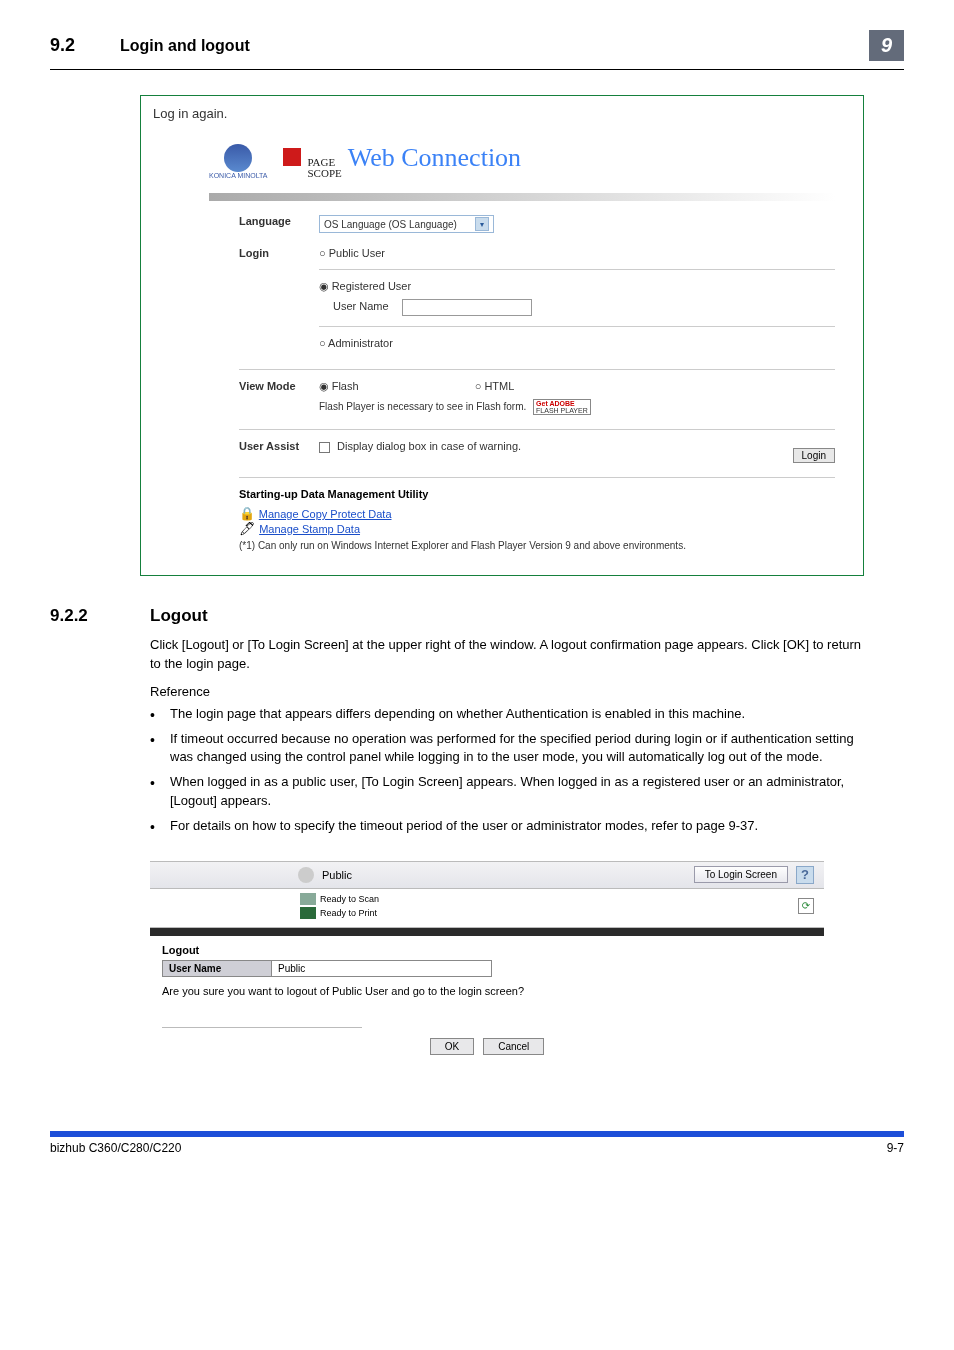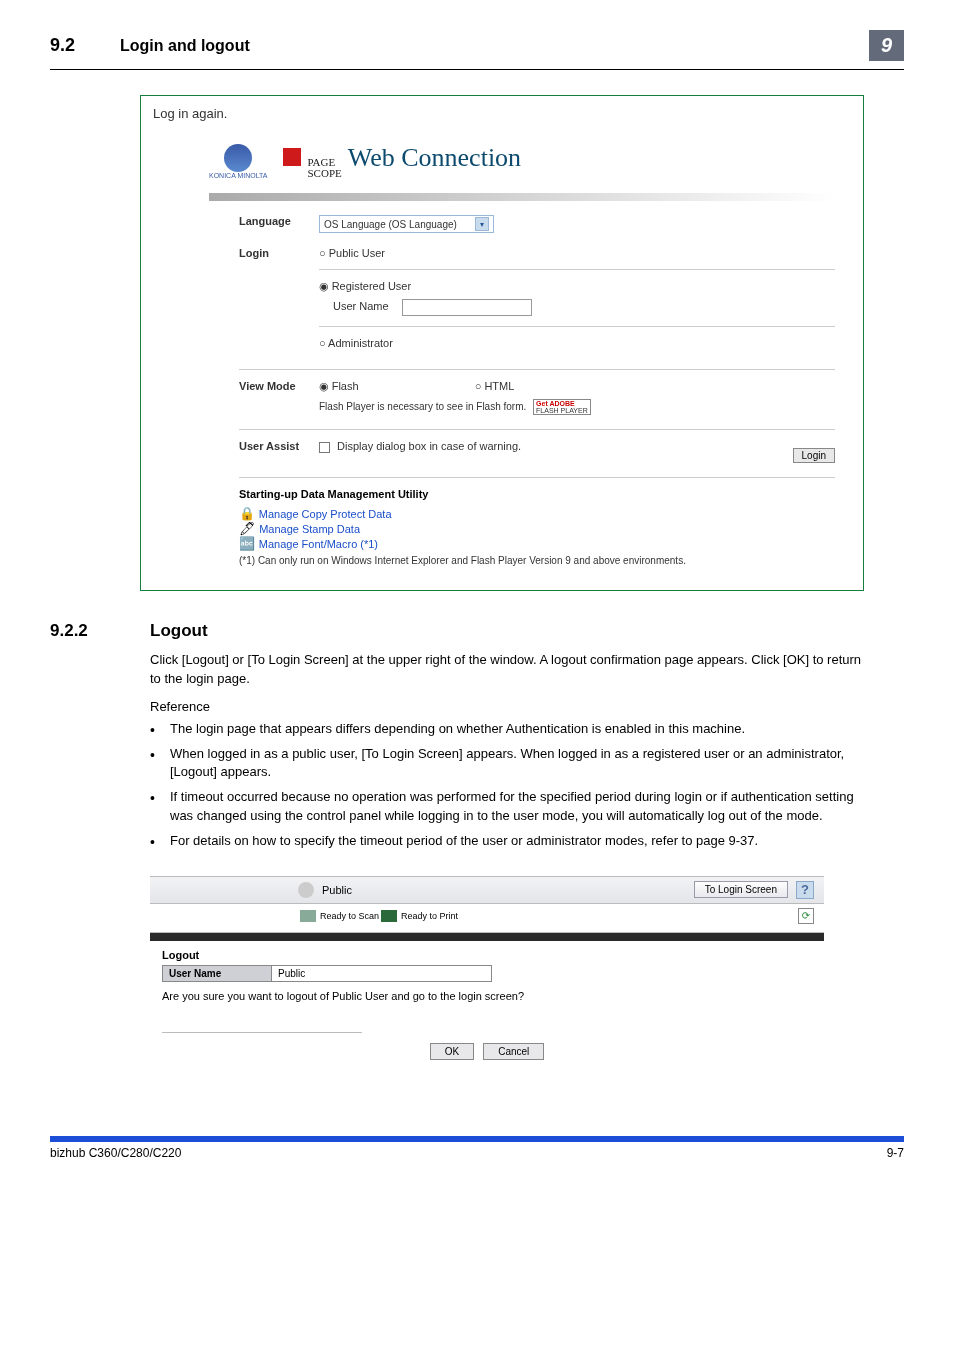--- a/index.html
+++ b/index.html
@@ -85,21 +85,21 @@
       background: #ce1a1a;
       display: inline-block;
     }
     .ps-text {
       font-size: 11px;
       line-height: 1;
       color: #222;
     }
     .wc-text {
       font-size: 26px;
-      color: #0c4a6e;
+      color: #3b82f6;
     }
     .divider-gradient {
       height: 8px;
       background: linear-gradient(to right, #aaa 0%, #eee 80%, #fff 100%);
       margin: 4px 0 14px 0;
     }
     .form-row {
       display: flex;
       align-items: flex-start;
       margin-bottom: 14px;
@@ -152,21 +152,21 @@
       margin-right: 4px;
     }
     .login-btn {
       float: right;
       border: 1px solid #888;
       background: #e8e8e8;
       padding: 1px 8px;
       font-size: 10px;
       margin-top: 8px;
     }
-    .link-blue { color: #1a4ec9; font-size: 11px; }
+    .link-blue { color: #1a4ec9; text-decoration: underline; font-size: 11px; }
     .small-note { font-size: 10px; color: #333; }
     .flash-badge {
       display:inline-block;
       border: 1px solid #888;
       background:#fff;
       font-size: 7px;
       padding: 0 2px;
       color:#333;
       vertical-align: middle;
       margin-left: 4px;
@@ -260,21 +260,21 @@
       justify-content:center;
       font-size:13px;
     }
     .status-row {
       padding: 4px 10px 8px 150px;
       font-size:9px;
       border-bottom:1px solid #bbb;
       display:flex;
       align-items:center;
     }
-    .status-block { display:flex; flex-direction:row; gap:2px;text-align:right;}
+    .status-block { display:flex; flex-direction:column; gap:2px;text-align:right;}
     .status-item { display:flex; align-items:center; gap:4px;}
     .scan-icon { width:16px;height:12px;background:#8a9; }
     .print-icon { width:16px;height:12px;background:#2a6a3a; }
     .refresh-icon {
       width:16px;height:16px;border:1px solid #888;background:#fff;
       display:inline-flex;align-items:center;justify-content:center;
       font-size:10px;color:#2a8a3a;
     }
     .black-bar { height:8px; background:#2a2a2a; }
     .logout-body { padding:8px 12px 16px 12px; font-size:11px;}
@@ -396,36 +396,35 @@
         <span>Display dialog box in case of warning.</span>
         <button class="login-btn">Login</button>
       </div>
     </div>
     <hr class="hr-thin" style="margin-left:30px; clear:both;">
 
     <div style="padding-left:30px;">
       <div style="font-weight:bold; font-size:11px; margin-bottom:4px;">Starting-up Data Management Utility</div>
       <div style="margin-top:6px;">🔒 <a class="link-blue">Manage Copy Protect Data</a></div>
       <div>🖊 <a class="link-blue">Manage Stamp Data</a></div>
-      <div>🔤 <a class="link-blue">Manage Font/Macro (*1)</a></div>
       <div class="small-note" style="margin-top:4px;">(*1) Can only run on Windows Internet Explorer and Flash Player Version 9 and above environments.</div>
     </div>
   </div>
 </div>
 
 <div class="section-heading-row">
   <div class="section-number">9.2.2</div>
   <div class="section-title">Logout</div>
 </div>
 <div class="body-text">Click [Logout] or [To Login Screen] at the upper right of the window. A logout confirmation page appears. Click [OK] to return to the login page.</div>
 <div class="ref-label">Reference</div>
 <ul class="bullets">
   <li>The login page that appears differs depending on whether Authentication is enabled in this machine.</li>
+  <li>If timeout occurred because no operation was performed for the specified period during login or if authentication setting was changed using the control panel while logging in to the user mode, you will automatically log out of the mode.</li>
   <li>When logged in as a public user, [To Login Screen] appears. When logged in as a registered user or an administrator, [Logout] appears.</li>
-  <li>If timeout occurred because no operation was performed for the specified period during login or if authentication setting was changed using the control panel while logging in to the user mode, you will automatically log out of the mode.</li>
   <li>For details on how to specify the timeout period of the user or administrator modes, refer to page 9-37.</li>
 </ul>
 
 <div class="logout-screenshot">
   <div class="top-bar">
     <span style="width:130px;"></span>
     <span class="user-icon"></span>
     <span>Public</span>
     <span class="spacer"></span>
     <button class="tls-btn">To Login Screen</button>

